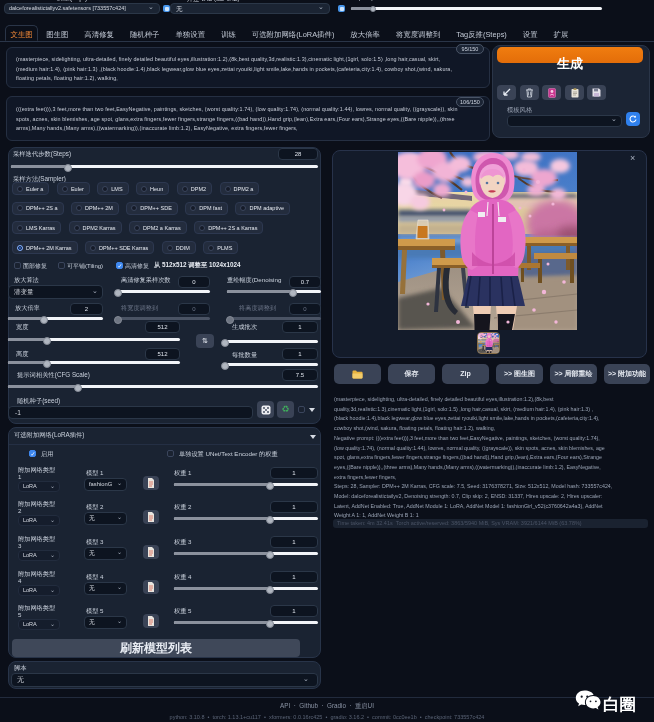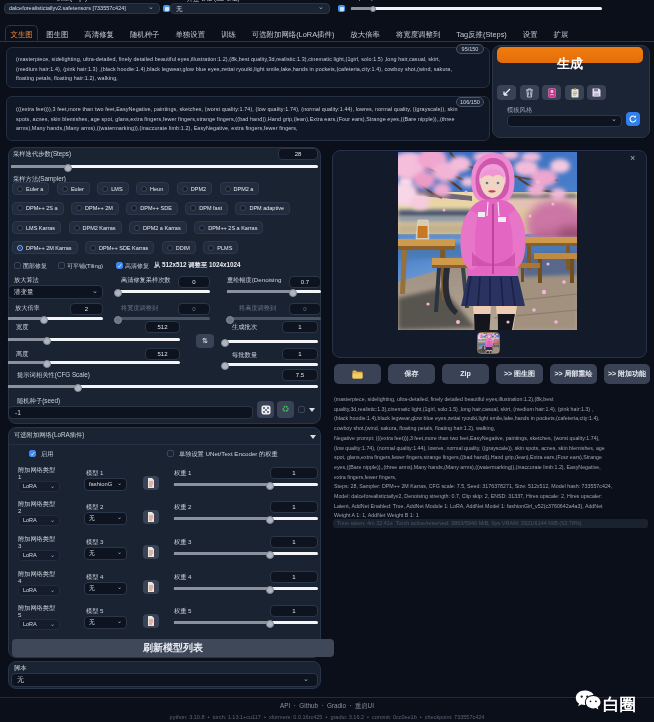--- a/index.html
+++ b/index.html
@@ -315,21 +315,21 @@
 <div class="chev" style="left:117px; top:617px; font-size:6px;">⌄</div>
 <div class="gbtn" style="left:143px; top:614px; width:16px; height:14px; font-size:7px; line-height:14px;"><svg width="8" height="10" viewBox="0 0 8 10" style="margin-top:2px;">
       <path d="M1 0 H5 L7 2 V10 H1 Z" fill="#e8e4de"></path>
       <path d="M2 4 h4 M2 6 h4 M2 8 h3" stroke="#d9604f" stroke-width="0.8"></path>
     </svg></div>
 <div class="lab" style="left:174px; top:607px; font-size:6.2px;">权重 5</div>
 <div class="num" style="left:270px; top:605px; width:48px; height:12px; line-height:11px;">1</div>
 <div class="track" style="left:174px; top:621px; width:144px;"></div>
 <div class="fill" style="left:174px; top:621px; width:96px;"></div>
 <div class="thumbd" style="left:266px; top:622px;"></div>
-<div class="gbtn" style="left:12px; top:639px; width:322px; height:18px; font-size:10px; font-weight:bold; line-height:18px; background:#3f4859;">刷新模型列表</div>
+<div class="gbtn" style="left:12px; top:639px; width:288px; height:18px; font-size:12px; font-weight:bold; line-height:18px; background:#3f4859;">刷新模型列表</div>
 
 <div class="lab" style="left:14px; top:664px;">脚本</div>
 <div class="dd" style="left:11px; top:673px; width:307px; height:14px; font-size:7px; line-height:12px; padding-left:5px; background:#0d1420;">无</div>
 <div class="chev" style="left:303px; top:675px;">⌄</div>
 
 <svg width="0" height="0" style="position:absolute;">
 <defs>
 <linearGradient id="sky" x1="0" y1="0" x2="0.3" y2="1">
  <stop offset="0" stop-color="#3668be"></stop>
         <stop offset="0.55" stop-color="#4c82cc"></stop>

